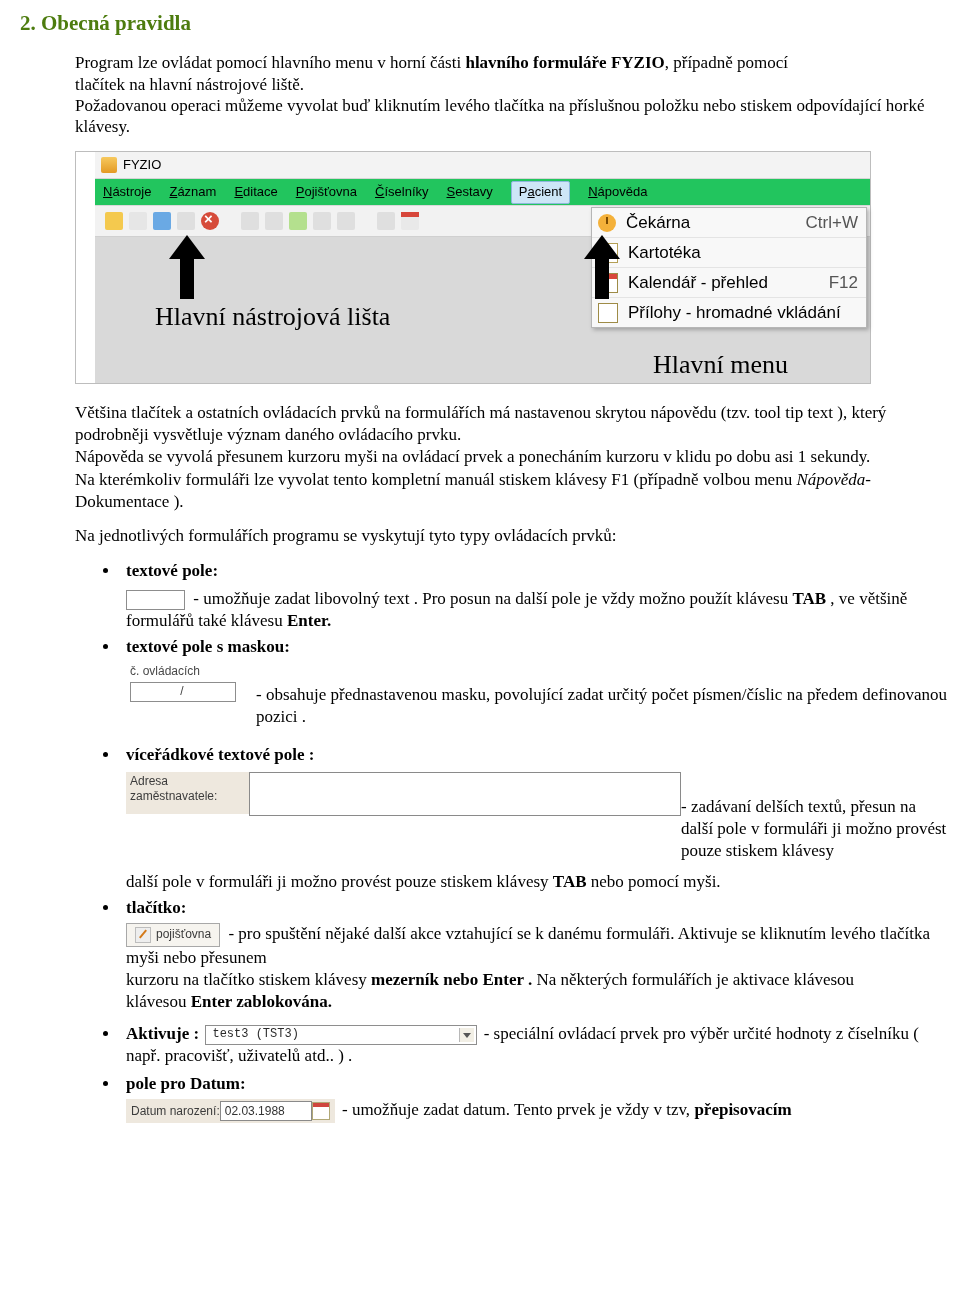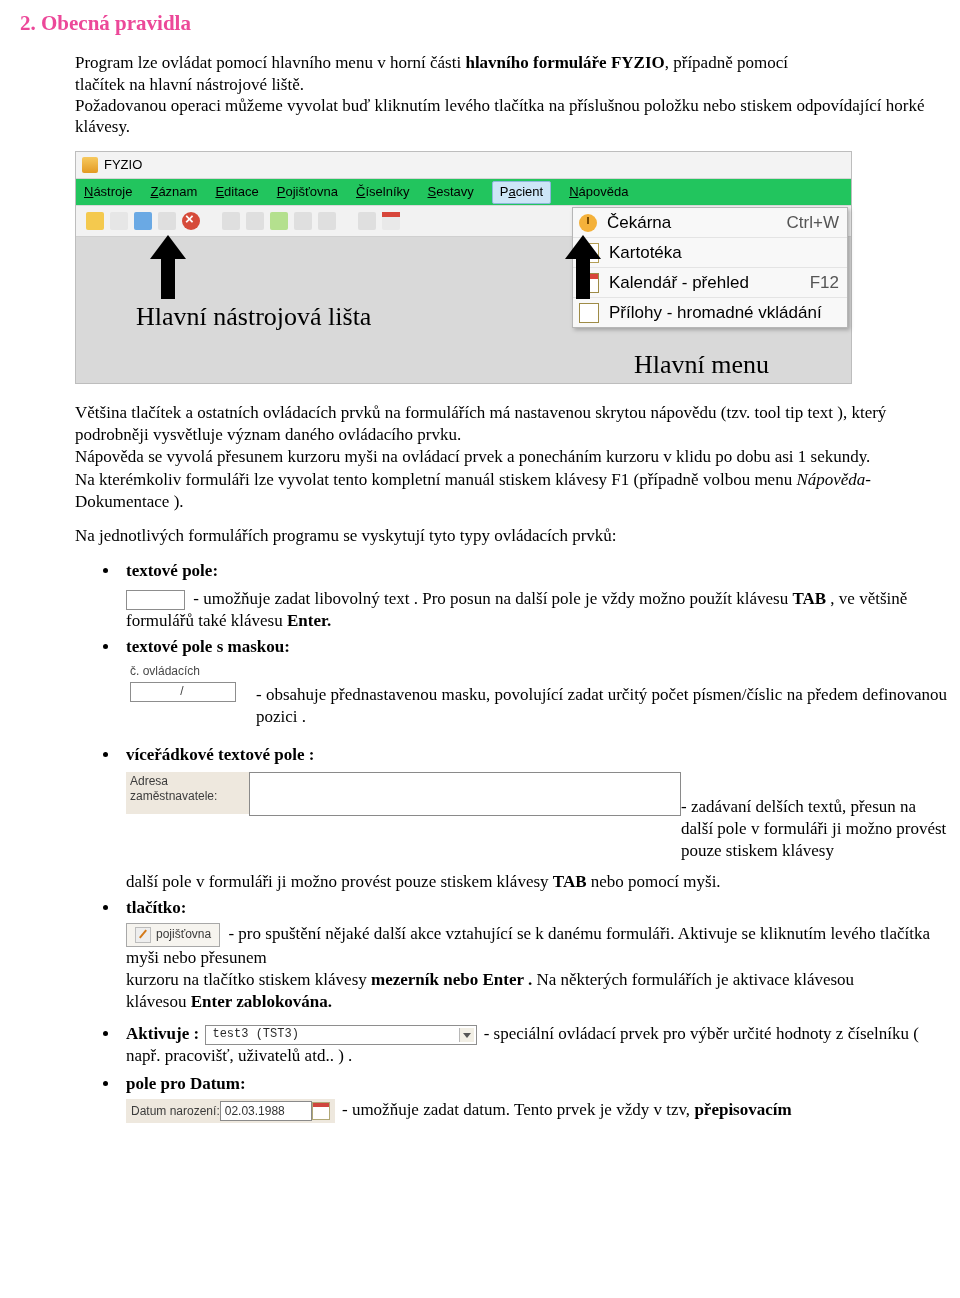--- a/index.html
+++ b/index.html
@@ -8,36 +8,37 @@
     color: #000;
     margin: 0;
     padding: 10px 10px 10px 20px;
     width: 930px;
     line-height: 1.3;
   }
   h2 {
     font-size: 21px;
     font-weight: bold;
     margin: 0 0 15px 0;
-    color: #ec4899;
+    color: #4d7c0f;
   }
   .indent { margin-left: 55px; }
   .para { margin-bottom: 14px; text-align: left; line-height: 1.25; }
   ul { margin: 8px 0 0 0; padding-left: 100px; }
   ul li { margin-bottom: 4px; padding-left: 6px; }
   .b { font-weight: bold; }
 
   
   .app-shot {
     margin: 14px 0 18px 55px;
     width: 775px;
     border: 1px solid #bdbdbd;
     background: #fff;
     font-family: Tahoma, Arial, sans-serif;
     font-size: 13px;
+    padding-left: 19px;
   }
   .titlebar {
     height: 26px;
     background: #f3f3f3;
     border-bottom: 1px solid #d5d5d5;
     display: flex;
     align-items: center;
     padding-left: 6px;
     gap: 6px;
     font-size: 13px;

